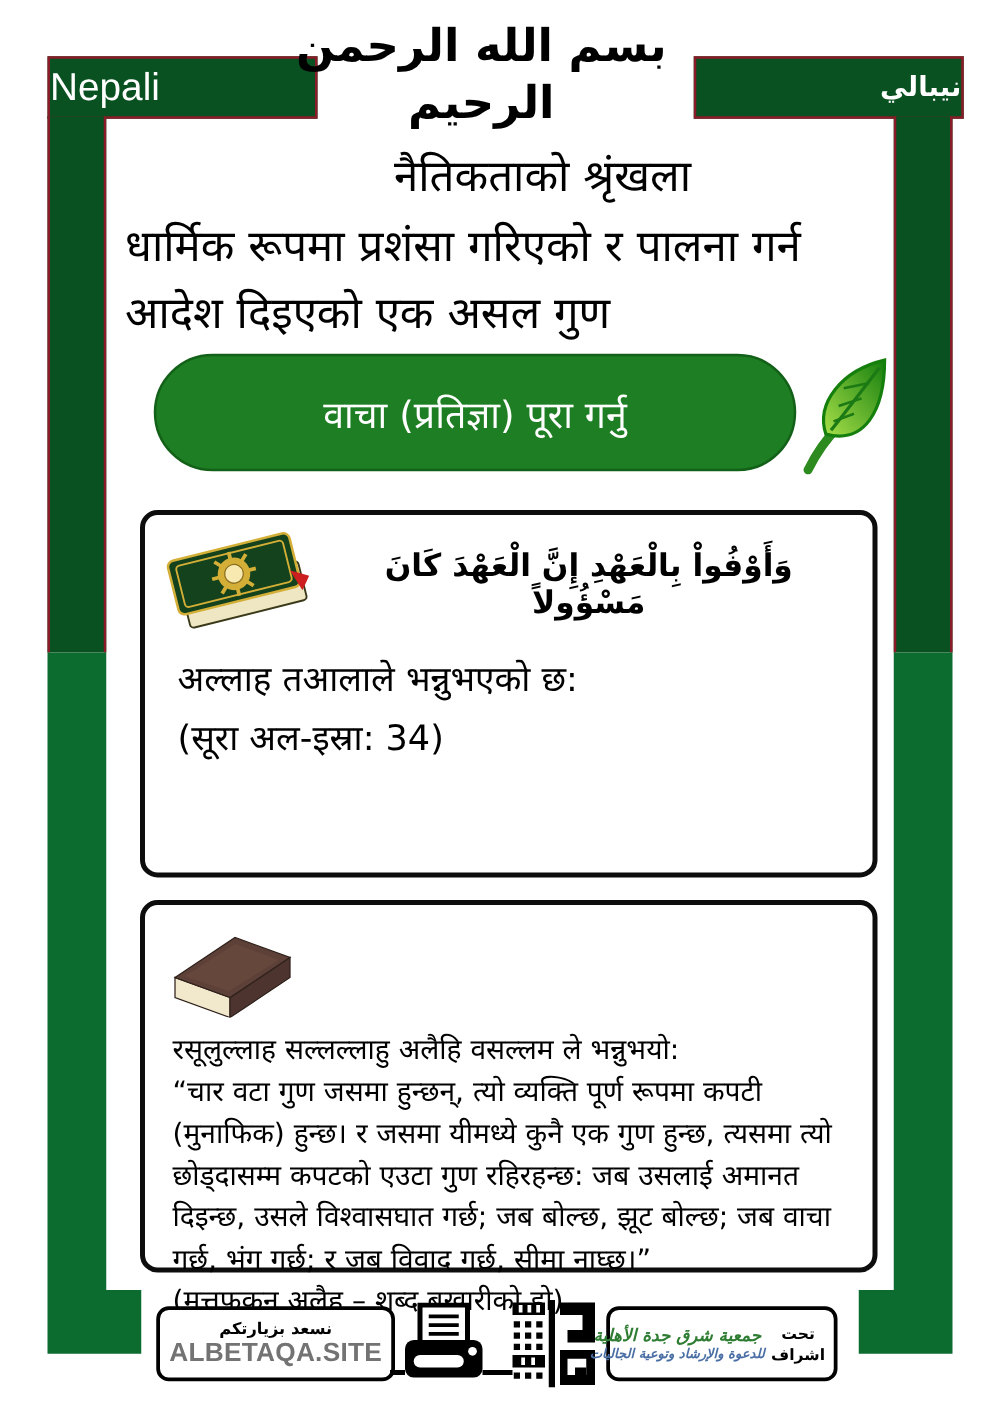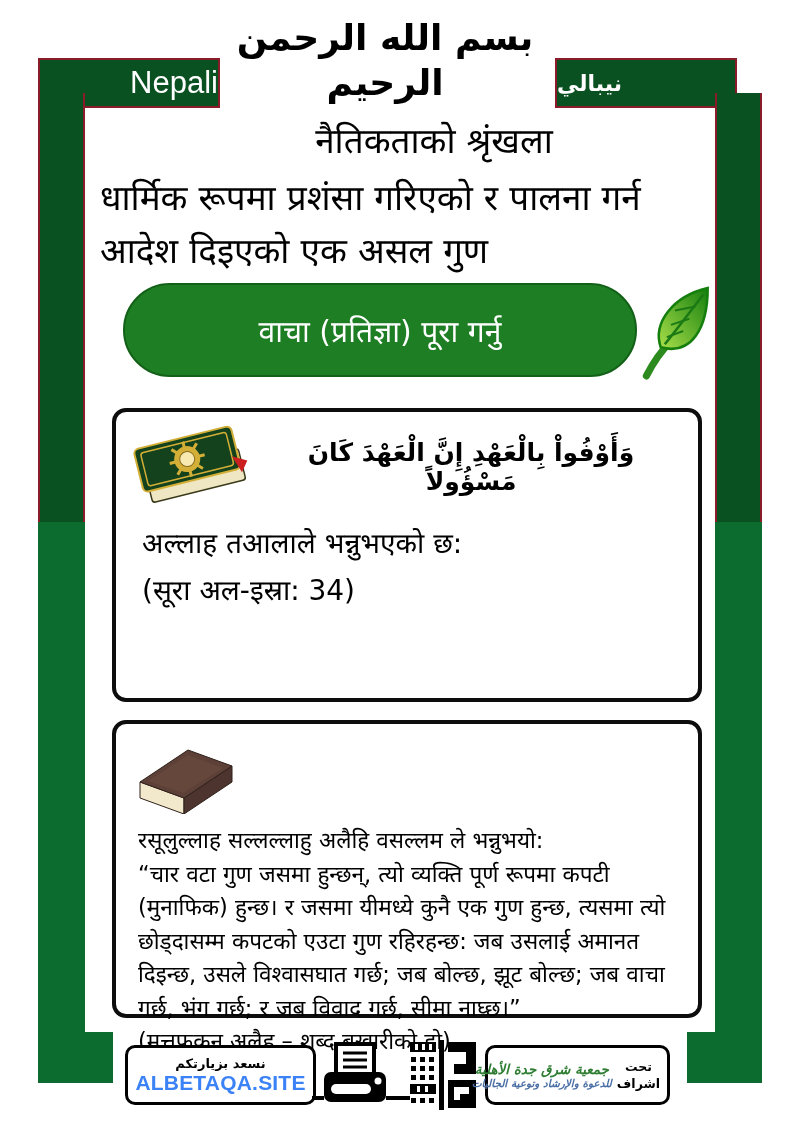--- a/index.html
+++ b/index.html
@@ -2,23 +2,23 @@
 <html style="--frame-dark: #0a5121; --frame-bright: #0c6b2e; --frame-border: #8a1b28; --pill-green: #1e7e23;"><head>
 <meta charset="utf-8">
 <style>
   html,body { margin:0; padding:0; background:#ffffff; }
   .page {
     position:relative; width:800px; height:1132px; background:#ffffff;
     font-family:"DejaVu Sans", sans-serif; overflow:hidden;
   }
   
   .lang-label {
-    position:absolute; top:58px; width:182px; height:50px; box-sizing:border-box;
+    position:absolute; top:45px; width:216px; height:50px; box-sizing:border-box;
     background:var(--frame-dark,#0a5121); border:2px solid var(--frame-border,#8a1b28);
-    display:flex; align-items:center; justify-content:flex-end; color:#fff;
+    display:flex; align-items:center; justify-content:flex-start; color:#fff;
   }
   .lang-label.left  { left:38px;  font-family:"Liberation Sans",sans-serif; font-size:31px; }
   .lang-label.right { left:555px; font-size:22px; font-weight:bold; direction:rtl; }
   .bar-top {
     position:absolute; top:93px; width:47px; height:429px; box-sizing:border-box;
     background:var(--frame-dark,#0a5121);
     border-left:2px solid var(--frame-border,#8a1b28);
     border-right:2px solid var(--frame-border,#8a1b28);
   }
   .bar-bottom { position:absolute; top:522px; width:47px; height:510px; background:var(--frame-bright,#0c6b2e); }
@@ -63,21 +63,21 @@
   .quran-body  { padding:4px 22px 0 26px; font-size:28px;   line-height:47px;   color:#000; }
   .hadith-body { padding:6px 16px 0 22px; font-size:22.5px; line-height:33.5px; color:#000; }
 
   
   .f-box {
     position:absolute; top:1045px; height:60px; box-sizing:border-box; background:#fff;
     border:3px solid #000; border-radius:10px;
   }
   .visit-box { left:125px; width:191px; display:flex; flex-direction:column; align-items:center; justify-content:center; }
   .visit-ar  { font-size:13px; font-weight:bold; direction:rtl; color:#000; }
-  .site-name { font-size:21px; font-weight:bold; font-family:"Liberation Sans",sans-serif; color:#3b82f6; letter-spacing:.2px; }
+  .site-name { font-size:21px; font-weight:bold; font-family:"Liberation Sans",sans-serif; color:#737373; letter-spacing:.2px; }
   .printer   { position:absolute; left:322px; top:1042px; width:66px; height:68px; }
   .kufic     { position:absolute; left:408px; top:1040px; width:70px; height:70px; }
   .org-box   { left:485px; width:185px; direction:rtl; display:flex; align-items:center; gap:5px; padding:0 7px; }
   .sup-col   { display:flex; flex-direction:column; align-items:center; justify-content:center; color:#000; font-size:12.5px; font-weight:bold; line-height:17px; }
   .org-col   { flex:1; display:flex; flex-direction:column; align-items:center; justify-content:center;font-style:italic; }
   .org-l1    { color:#2e7d32; font-size:13.5px; font-weight:bold; white-space:nowrap; }
   .org-l2    { color:#4a6fa5; font-size:10.5px; font-weight:bold; white-space:nowrap; }
   .connector { position:absolute; top:1096px; height:4px; background:#000; }
   .c1 { left:312px; width:12px; } .c2 { left:386px; width:24px; }
 </style>

